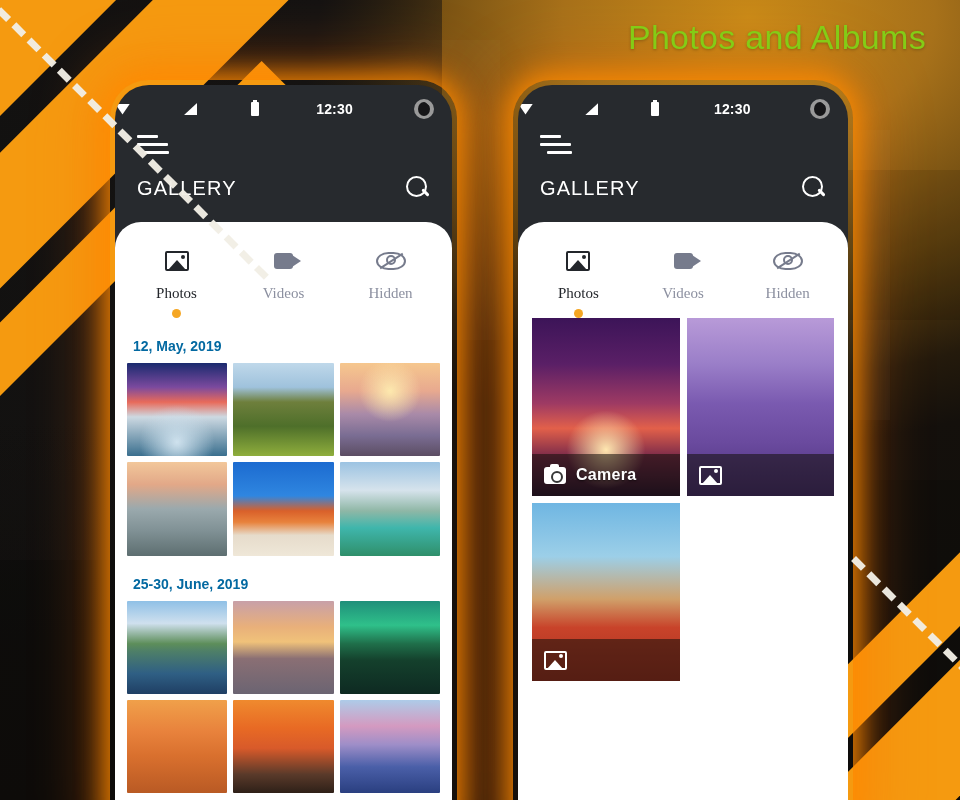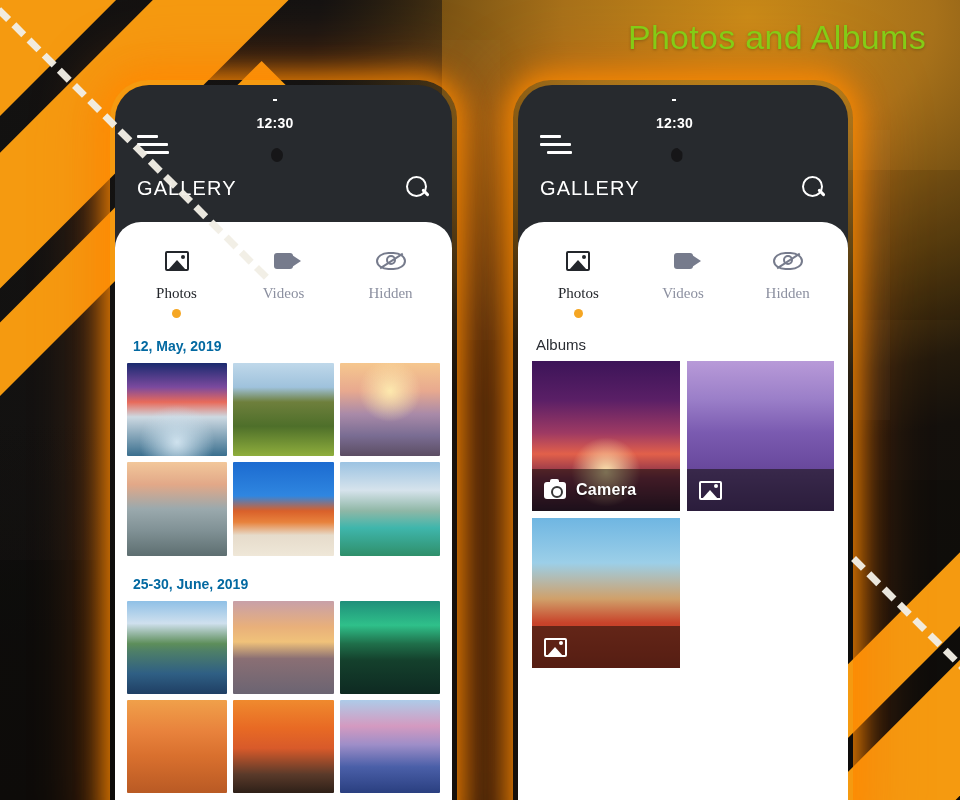--- a/index.html
+++ b/index.html
@@ -72,22 +72,22 @@
     position:absolute; z-index:35; border-radius:38px;
     box-shadow:0 0 26px 7px rgba(255,140,0,0.85), 0 0 60px 18px rgba(255,110,0,0.35);
   }
   #phone-left  { left:115px; top:85px;  width:337px; height:760px; border-radius:34px 34px 0 0; }
   #glow-left   { left:110px; top:80px;  width:347px; height:770px; }
   #phone-right { left:518px; top:85px;  width:330px; height:760px; border-radius:34px 34px 0 0; }
   #glow-right  { left:513px; top:80px;  width:340px; height:770px; }
 
   
   .statusbar {
-    height:48px; display:flex; align-items:center; justify-content:center;
-    padding:0 18px 0 0; gap:14px; color:#fff;flex-direction:column;
+    height:48px; display:flex; align-items:center; justify-content:space-between;
+    padding:0 18px 0 0; gap:14px; color:#fff;
   }
   .sb-time { font-size:14px; font-weight:bold; letter-spacing:0.2px; margin:0 2px 0 3px; }
   .ic-wifi { width:15px; height:11px; background:#fff;
              clip-path:polygon(0 0,100% 0,50% 100%); }
   .ic-signal { width:13px; height:12px; background:#fff;
              clip-path:polygon(100% 0,100% 100%,0 100%); }
   .ic-batt { width:8px; height:14px; background:#fff; border-radius:1px; position:relative; }
   .ic-batt:before { content:""; position:absolute; left:2px; top:-2px; width:4px; height:2px; background:#fff; }
   .ic-moon { width:20px; height:20px; border-radius:50%; background:#9a9a9a;
              position:relative; margin-left:5px; }
@@ -142,21 +142,21 @@
   
   .section-label { font-size:14px; font-weight:bold; color:#0369a1; padding:20px 16px 9px 18px; }
   .section-label.albums { font-size:15px; font-weight:normal; color:#2A2D33; padding:18px 0 8px 18px; }
 
   
   .grid { display:grid; grid-template-columns:repeat(3,1fr); gap:6px; padding:0 12px; }
   .cell { aspect-ratio:1/0.93; border-radius:1px; overflow:hidden; position:relative; }
 
   
   .albums { display:grid; grid-template-columns:1fr 1fr; gap:7px; padding:0 14px; }
-  .album { position:relative; height:150px; overflow:hidden; }
+  .album { position:relative; height:178px; overflow:hidden; }
   .album .barlbl {
     position:absolute; left:0; right:0; bottom:0; height:42px;
     background:rgba(18,14,10,0.55);
     display:flex; align-items:center; gap:10px; padding-left:12px;
   }
   .album .barlbl .name { color:#fff; font-size:16px; font-weight:bold; letter-spacing:0.3px;
       text-shadow:0 1px 2px rgba(0,0,0,0.6); }
   .ic-cam { width:22px; height:17px; background:#fff; border-radius:3px; position:relative; flex:0 0 auto; }
   .ic-cam:before { content:""; position:absolute; left:6px; top:-3px; width:9px; height:4px; background:#fff; border-radius:2px 2px 0 0; }
   .ic-cam:after { content:""; position:absolute; left:7px; top:4px; width:8px; height:8px; border-radius:50%;
@@ -327,21 +327,20 @@
             <div class="ic-hidden">
           <span class="eye"></span>
               <span class="pup"></span>
               <span class="slash"></span>
         </div>
           </div>
         <div class="lbl">Hidden</div>
       </div>
     </div>
 
-    <div class="section-label albums">Albums</div>
 
     <div class="albums">
       <div class="album" style="background:
         radial-gradient(circle at 50% 74%,#ffe7b0 0%,rgba(255,231,176,0) 26%),
         linear-gradient(#3c1458 0%,#5a1f66 26%,#9e3a63 48%,#e2604a 62%,#7a2a4a 78%,#2a1230 100%);">
         <div class="barlbl">
           <span class="ic-cam"></span>
           <span class="name">Camera</span>
         </div>
       </div>

